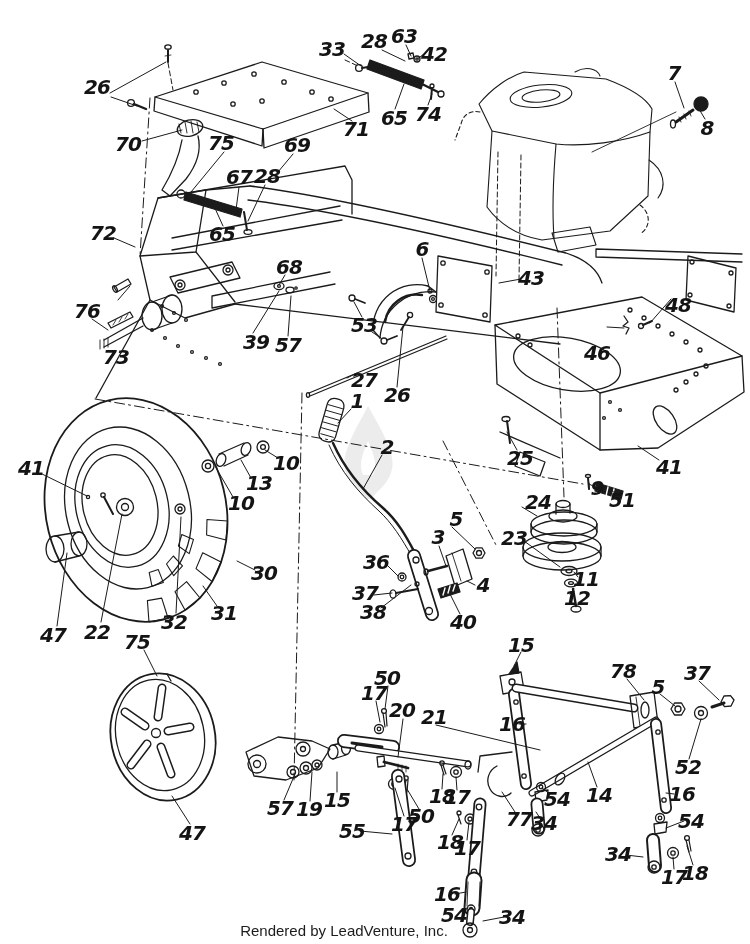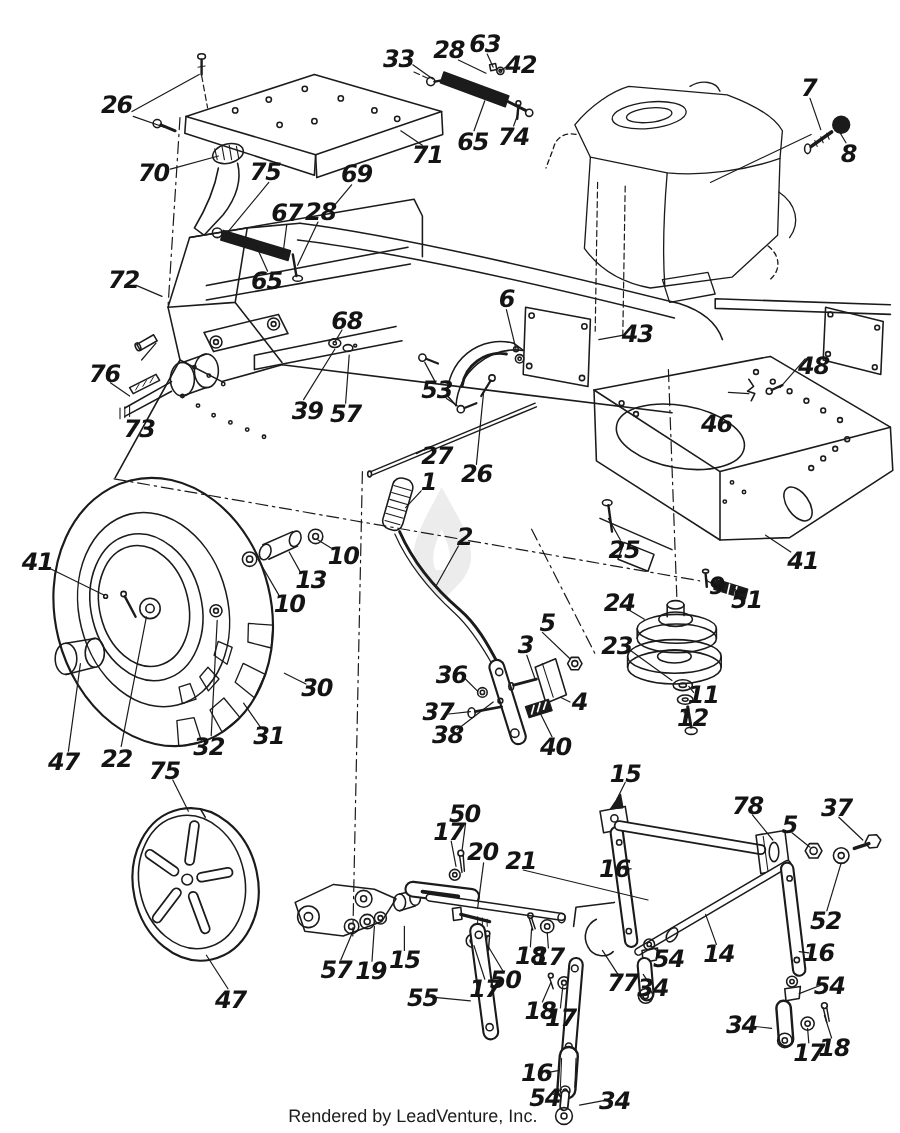--- a/index.html
+++ b/index.html
@@ -571,21 +571,21 @@
       <span class="callout" style="left: 364px; top: 380px;">27</span>
       <span class="callout" style="left: 397px; top: 395px;">26</span>
       <span class="callout" style="left: 422px; top: 249px;">6</span>
       <span class="callout" style="left: 531px; top: 278px;">43</span>
       <span class="callout" style="left: 678px; top: 305px;">48</span>
       <span class="callout" style="left: 597px; top: 326px; margin-top: 27px;">46</span>
       <span class="callout" style="left: 520px; top: 458px;">25</span>
       <span class="callout" style="left: 669px; top: 467px;">41</span>
       <span class="callout" style="left: 597px; top: 488px;">9</span>
       <span class="callout" style="left: 622px; top: 500px;">51</span>
-      <span class="callout" style="left: 516px; top: 502px;">24</span>
+      <span class="callout" style="left: 538px; top: 502px;">24</span>
       <span class="callout" style="left: 514px; top: 538px;">23</span>
       <span class="callout" style="left: 586px; top: 579px;">11</span>
       <span class="callout" style="left: 577px; top: 598px;">12</span>
       <span class="callout" style="left: 31px; top: 468px;">41</span>
       <span class="callout" style="left: 286px; top: 463px;">10</span>
       <span class="callout" style="left: 259px; top: 483px;">13</span>
       <span class="callout" style="left: 241px; top: 503px;">10</span>
       <span class="callout" style="left: 264px; top: 573px;">30</span>
       <span class="callout" style="left: 224px; top: 613px;">31</span>
       <span class="callout" style="left: 174px; top: 622px;">32</span>

